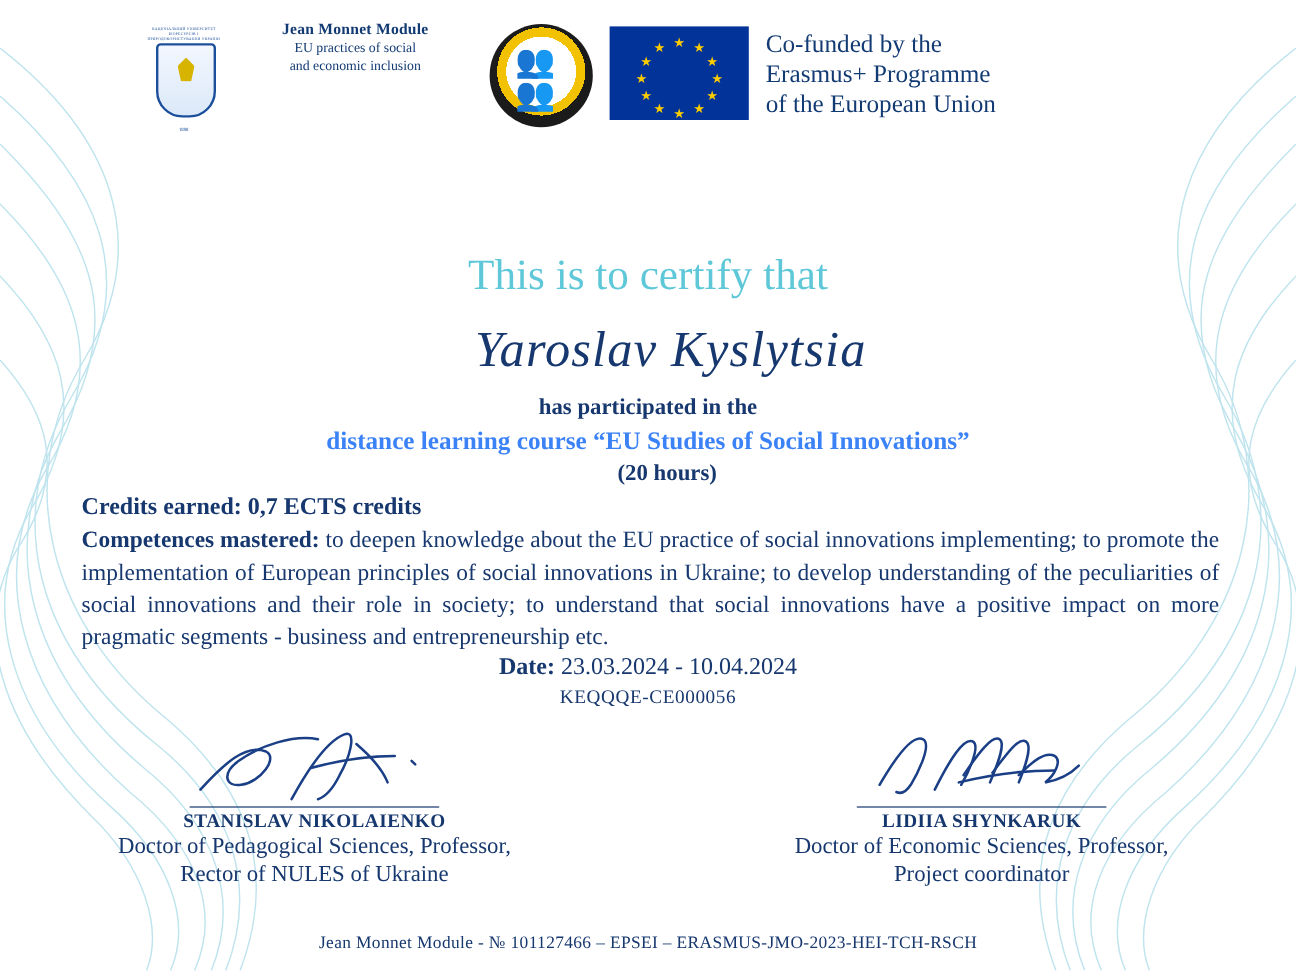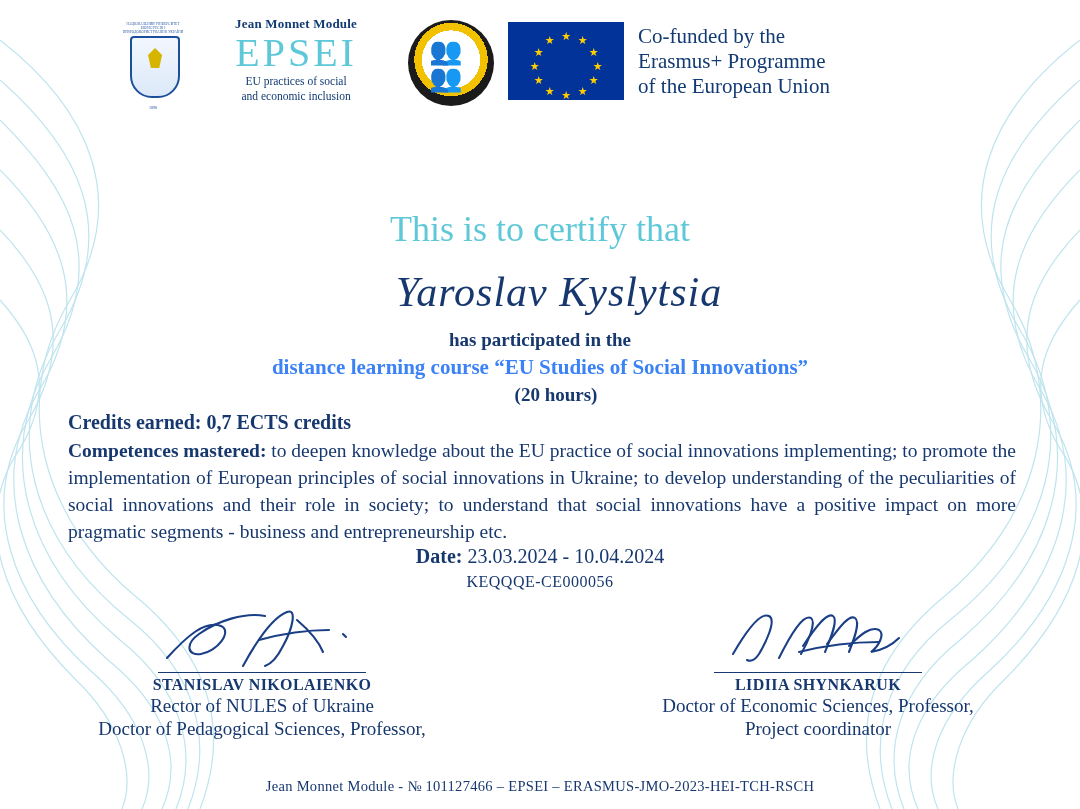--- a/index.html
+++ b/index.html
@@ -370,21 +370,20 @@
   <div class="header">
 
     <div class="logo-nules">
       <div class="crest-top">НАЦІОНАЛЬНИЙ УНІВЕРСИТЕТ БІОРЕСУРСІВ І ПРИРОДОКОРИСТУВАННЯ УКРАЇНИ</div>
       <div class="crest"></div>
       <div class="crest-bottom">1898</div>
     </div>
 
     <div class="logo-epsei">
       <div class="jm-title">Jean Monnet Module</div>
-      <div class="epsei-word">EPSEI</div>
       <div class="epsei-sub">EU practices of social</div>
       <div class="epsei-sub">and economic inclusion</div>
     </div>
 
     <div class="logo-round">
       <div class="people">👥👥</div>
     </div>
 
     <div class="logo-eu">
       <div class="eu-flag">
@@ -438,22 +437,22 @@
           <path d="M20,58 C40,36 58,20 74,26 C86,31 70,52 54,54 C40,56 38,44 52,34 C70,21 98,12 118,16"></path>
           <path d="M96,66 C108,44 124,18 140,12 C150,8 146,28 136,46 C130,58 124,64 118,66"></path>
           <path d="M112,40 C134,34 160,30 182,30"></path>
           <path d="M150,20 C164,32 172,42 176,52"></path>
           <path d="M196,34 l3,3"></path>
         </g>
       </svg>
     </div>
     <div class="sign-rule"></div>
     <div class="sign-name">STANISLAV NIKOLAIENKO</div>
+    <div class="sign-role">Doctor of Pedagogical Sciences, Professor,</div>
     <div class="sign-role">Rector of NULES of Ukraine</div>
-    <div class="sign-role">Doctor of Pedagogical Sciences, Professor,</div>
   </div>
 
   <div class="sign-block sign-right">
     <div class="sign-mark">
       <svg width="230" height="72" viewBox="0 0 230 72">
         <g fill="none" stroke="#1b3f86" stroke-width="2.1" stroke-linecap="round">
           <path d="M30,54 C44,30 58,12 66,16 C74,20 62,44 56,54 C52,60 48,62 44,60"></path>
           <path d="M76,58 C88,34 100,14 108,18 C114,22 104,44 98,54"></path>
           <path d="M100,46 C112,28 124,12 130,16 C136,20 126,42 122,52"></path>
           <path d="M124,44 C136,28 146,14 152,18 C158,22 150,42 146,52"></path>

